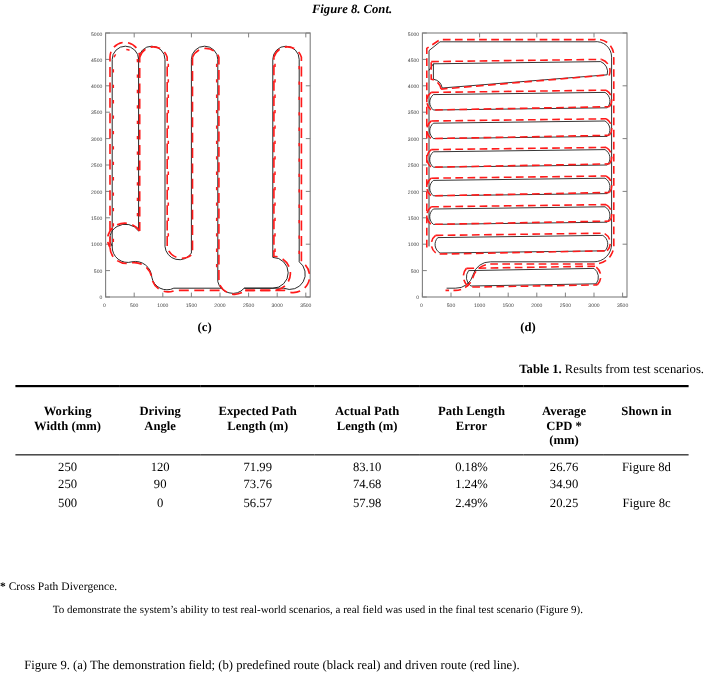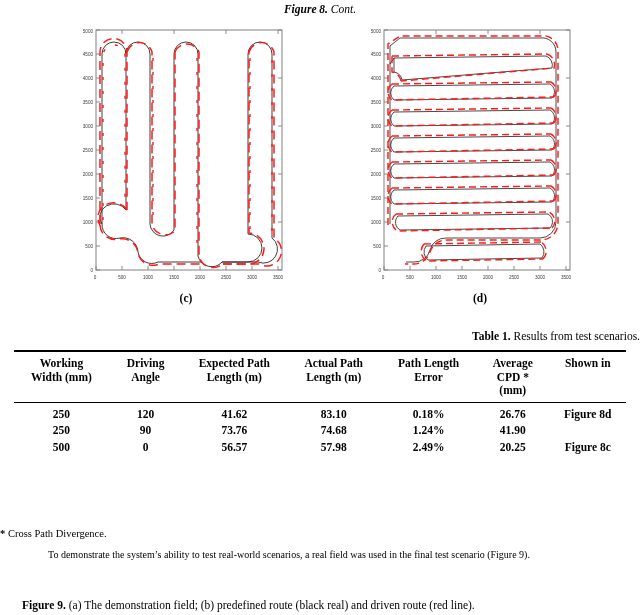--- a/index.html
+++ b/index.html
@@ -20,21 +20,21 @@
   .fig-cont {
     position: absolute;
     top: 2px;
     left: 0;
     width: 640px;
     text-align: center;
     font-size: 11.5px;
     line-height: 14px;
   }
   .fig-cont .b { font-weight: bold; font-style: italic; }
-  .fig-cont .i { font-style: italic; }
+  .fig-cont .i { font-style: italic; font-weight: bold; }
 
   
   .figures {
     position: absolute;
     top: 24px;
     left: 0;
     width: 640px;
     height: 290px;
   }
 
@@ -77,26 +77,26 @@
     border-collapse: collapse;
     font-size: 11.5px;
   }
   .tbl th, .tbl td {
     padding: 0;
     text-align: center;
     vertical-align: top;
   }
   .tbl thead th {
     font-weight: bold;
-    padding-top: 5px;
+    padding-top: 16px;
     padding-bottom: 4px;
     line-height: 13.5px;
   }
   .tbl tbody td {
-    font-weight: bold;
+    font-weight: normal;
     line-height: 16.5px;
     padding-top: 0px;
   }
   .tbl tbody tr:first-child td { padding-top: 3px; }
   .rule-top    { border-top: 2px solid #000; }
   .rule-mid    { border-top: 1px solid #000; }
   .rule-bottom { border-bottom: 2px solid #000; }
 
   .tbl-note {
     position: absolute;
@@ -121,21 +121,21 @@
   }
 
   .fig9cap {
     position: absolute;
     top: 597px;
     left: 22px;
     width: 600px;
     font-size: 11.5px;
     line-height: 16px;
   }
-  .fig9cap .b { font-weight: bold; margin-top: 18px; }
+  .fig9cap .b { font-weight: normal; margin-top: 18px; }
 
   .tick-lbl {
     font-family: "Liberation Sans", sans-serif;
     font-size: 4.6px;
     fill: #3a3a3a;
   }
 </style>
 </head>
 <body>
 
@@ -440,33 +440,33 @@
       </th>
       <th style="width:12.5%">
         <div>Shown in</div>
       </th>
     </tr>
   </thead>
   <tbody>
     <tr class="rule-mid">
       <td>250</td>
       <td>120</td>
-      <td>41.62</td>
+      <td>71.99</td>
       <td>83.10</td>
       <td>0.18%</td>
       <td>26.76</td>
       <td>Figure 8d</td>
     </tr>
     <tr>
       <td>250</td>
       <td>90</td>
       <td>73.76</td>
       <td>74.68</td>
       <td>1.24%</td>
-      <td>41.90</td>
+      <td>34.90</td>
       <td></td>
     </tr>
     <tr>
       <td>500</td>
       <td>0</td>
       <td>56.57</td>
       <td>57.98</td>
       <td>2.49%</td>
       <td>20.25</td>
       <td>Figure 8c</td>

